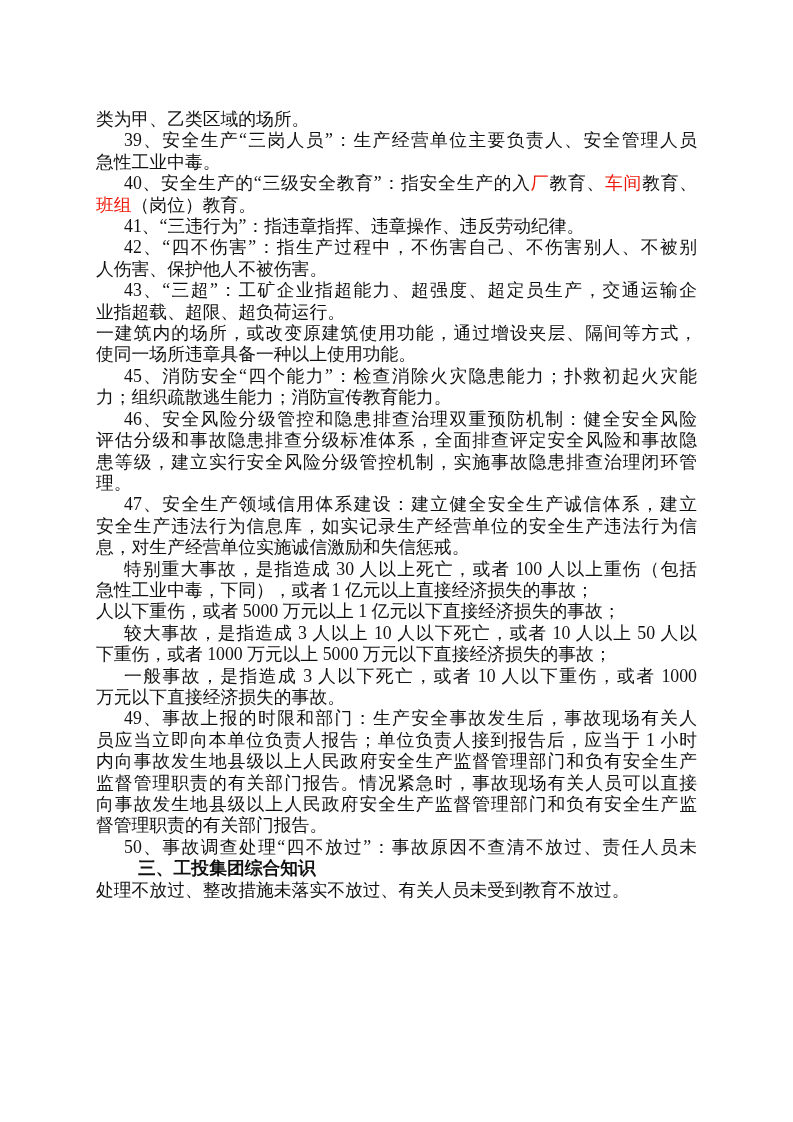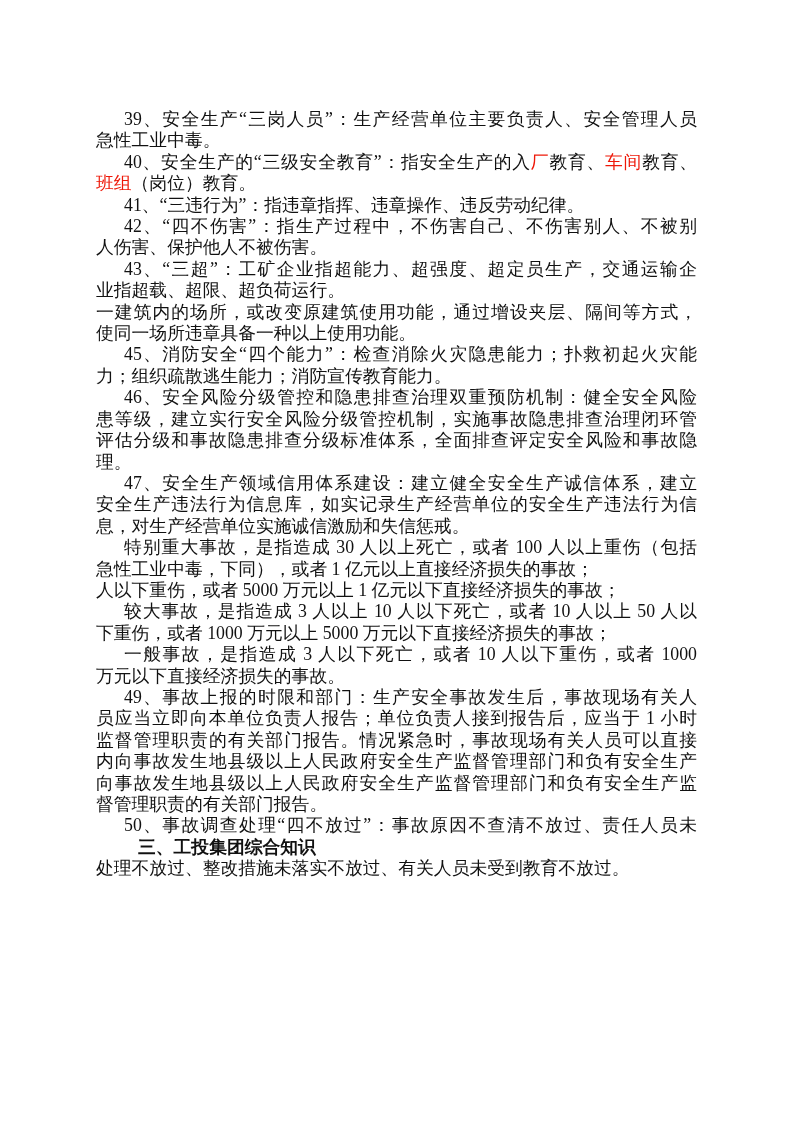--- a/index.html
+++ b/index.html
@@ -24,50 +24,51 @@
   .line.fill { text-align-last: justify; }
   .line.indent { text-indent: 28px; }
   .line.heading { text-indent: 42px; font-weight: 700; }
   .red { color: #ee1808; }
 </style>
 </head>
 <body>
 
 <div class="page">
   <div class="doc-body">
+      <div class="line"><span>类为甲、乙类区域的场所。</span></div>
       <div class="line indent fill"><span>39、安全生产“三岗人员”：生产经营单位主要负责人、安全管理人员</span></div>
       <div class="line"><span>急性工业中毒。</span></div>
       <div class="line indent fill"><span>40、安全生产的“三级安全教育”：指安全生产的入</span><span class="red">厂</span><span>教育、</span><span class="red">车间</span><span>教育、</span></div>
       <div class="line"><span class="red">班组</span><span>（岗位）教育。</span></div>
       <div class="line indent"><span>41、“三违行为”：指违章指挥、违章操作、违反劳动纪律。</span></div>
       <div class="line indent fill"><span>42、“四不伤害”：指生产过程中，不伤害自己、不伤害别人、不被别</span></div>
       <div class="line"><span>人伤害、保护他人不被伤害。</span></div>
       <div class="line indent fill"><span>43、“三超”：工矿企业指超能力、超强度、超定员生产，交通运输企</span></div>
       <div class="line"><span>业指超载、超限、超负荷运行。</span></div>
       <div class="line fill"><span>一建筑内的场所，或改变原建筑使用功能，通过增设夹层、隔间等方式，</span></div>
       <div class="line"><span>使同一场所违章具备一种以上使用功能。</span></div>
       <div class="line indent fill"><span>45、消防安全“四个能力”：检查消除火灾隐患能力；扑救初起火灾能</span></div>
       <div class="line"><span>力；组织疏散逃生能力；消防宣传教育能力。</span></div>
       <div class="line indent fill"><span>46、安全风险分级管控和隐患排查治理双重预防机制：健全安全风险</span></div>
+      <div class="line fill"><span>评估分级和事故隐患排查分级标准体系，全面排查评定安全风险和事故隐</span></div>
       <div class="line fill"><span>患等级，建立实行安全风险分级管控机制，实施事故隐患排查治理闭环管</span></div>
-      <div class="line fill"><span>评估分级和事故隐患排查分级标准体系，全面排查评定安全风险和事故隐</span></div>
       <div class="line"><span>理。</span></div>
       <div class="line indent fill"><span>47、安全生产领域信用体系建设：建立健全安全生产诚信体系，建立</span></div>
       <div class="line fill"><span>安全生产违法行为信息库，如实记录生产经营单位的安全生产违法行为信</span></div>
       <div class="line"><span>息，对生产经营单位实施诚信激励和失信惩戒。</span></div>
       <div class="line indent fill"><span>特别重大事故，是指造成 30 人以上死亡，或者 100 人以上重伤（包括</span></div>
       <div class="line"><span>急性工业中毒，下同），或者 1 亿元以上直接经济损失的事故；</span></div>
       <div class="line"><span>人以下重伤，或者 5000 万元以上 1 亿元以下直接经济损失的事故；</span></div>
       <div class="line indent fill"><span>较大事故，是指造成 3 人以上 10 人以下死亡，或者 10 人以上 50 人以</span></div>
       <div class="line"><span>下重伤，或者 1000 万元以上 5000 万元以下直接经济损失的事故；</span></div>
       <div class="line indent fill"><span>一般事故，是指造成 3 人以下死亡，或者 10 人以下重伤，或者 1000</span></div>
       <div class="line"><span>万元以下直接经济损失的事故。</span></div>
       <div class="line indent fill"><span>49、事故上报的时限和部门：生产安全事故发生后，事故现场有关人</span></div>
       <div class="line fill"><span>员应当立即向本单位负责人报告；单位负责人接到报告后，应当于 1 小时</span></div>
+      <div class="line fill"><span>内向事故发生地县级以上人民政府安全生产监督管理部门和负有安全生产</span></div>
       <div class="line fill"><span>监督管理职责的有关部门报告。情况紧急时，事故现场有关人员可以直接</span></div>
-      <div class="line fill"><span>内向事故发生地县级以上人民政府安全生产监督管理部门和负有安全生产</span></div>
       <div class="line fill"><span>向事故发生地县级以上人民政府安全生产监督管理部门和负有安全生产监</span></div>
       <div class="line"><span>督管理职责的有关部门报告。</span></div>
       <div class="line indent fill"><span>50、事故调查处理“四不放过”：事故原因不查清不放过、责任人员未</span></div>
       <div class="line heading"><span>三、工投集团综合知识</span></div>
       <div class="line"><span>处理不放过、整改措施未落实不放过、有关人员未受到教育不放过。</span></div>
     </div>
 </div>
 
 </body></html>

